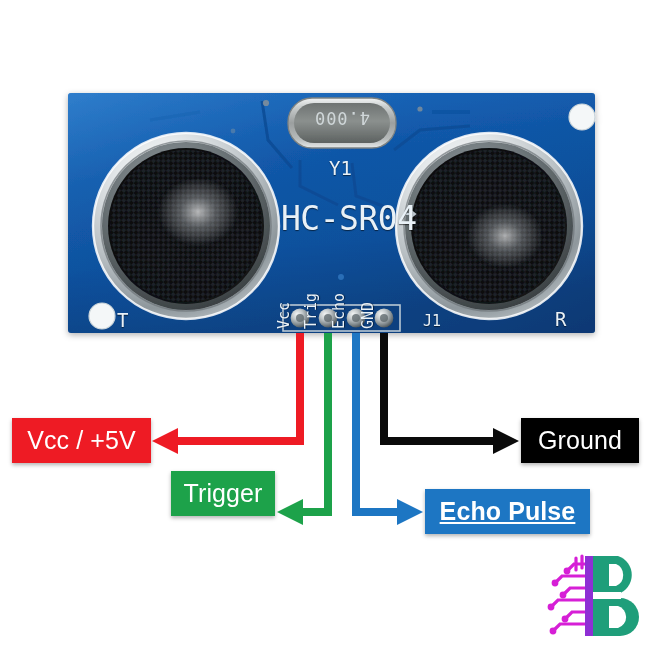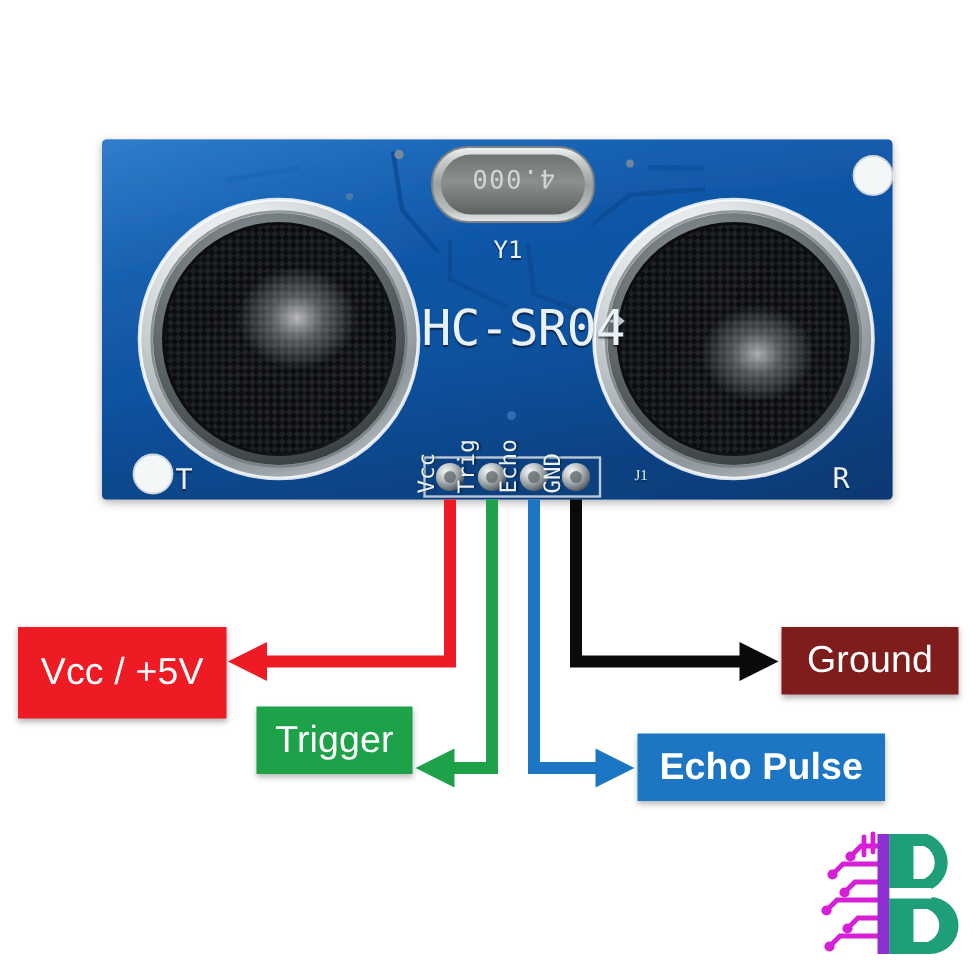--- a/index.html
+++ b/index.html
@@ -43,59 +43,60 @@
     justify-content: center;
     color: #ffffff;
     white-space: nowrap;
     letter-spacing: .1px;
     box-shadow: 0 2px 4px rgba(0,0,0,.30);
     user-select: none;
   }
 
   .callout-vcc {
     left: 12px;  top: 418px;
-    width: 139px; height: 61px;
+    width: 139px; height: 45px;
     background: #ee1b24;
     font-size: 25px;
     font-weight: 400;
   }
   .callout-trigger {
     left: 171px; top: 471px;
     width: 104px; height: 45px;
     background: #1da24a;
     font-size: 25px;
     font-weight: 400;
   }
   .callout-echo {
     left: 425px; top: 489px;
     width: 165px; height: 45px;
     background: #1d76c3;
     font-size: 25px;
     font-weight: 700;
+    text-decoration: underline;
   }
   .callout-ground {
     left: 521px; top: 418px;
     width: 118px; height: 45px;
-    background: #7f1d1d;
+    background: #000000;
     font-size: 25px;
     font-weight: 400;
   }
 
   
   .silk {
     position: absolute;
     color: #e9f1f7;
     font-family: "DejaVu Sans Mono", monospace;
     user-select: none;
     text-shadow: 0 1px 1px rgba(0,0,0,.55);
     white-space: nowrap;
   }
   .silk-part   { left: 281px; top: 199px; font-size: 33px; letter-spacing: -.5px; font-weight: 400; }
-  .silk-y1     { left: 329px; top: 157px; font-size: 16px; }
-  .silk-j1     { left: 423px; top: 312px; font-size: 10px; font-family: Liberation Serif, serif; }
+  .silk-y1     { left: 329px; top: 157px; font-size: 19px; }
+  .silk-j1     { left: 423px; top: 312px; font-size: 15px; }
   .silk-t      { left: 117px; top: 309px; font-size: 19px; }
   .silk-r      { left: 555px; top: 308px; font-size: 19px; }
 
   .pin-label {
     position: absolute;
     color: #eaf2f8;
     font-family: "DejaVu Sans Mono", monospace;
     font-size: 15px;
     transform-origin: left bottom;
     transform: rotate(-90deg);

